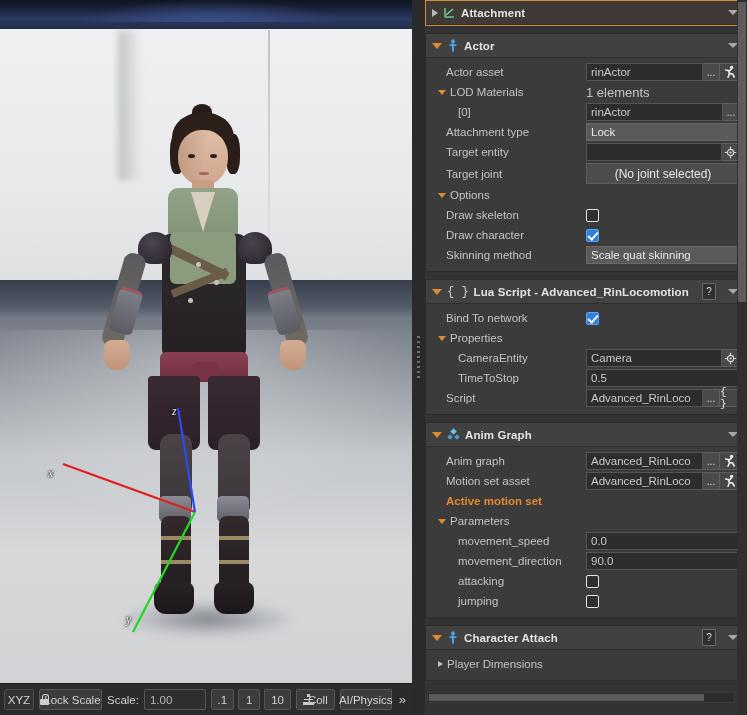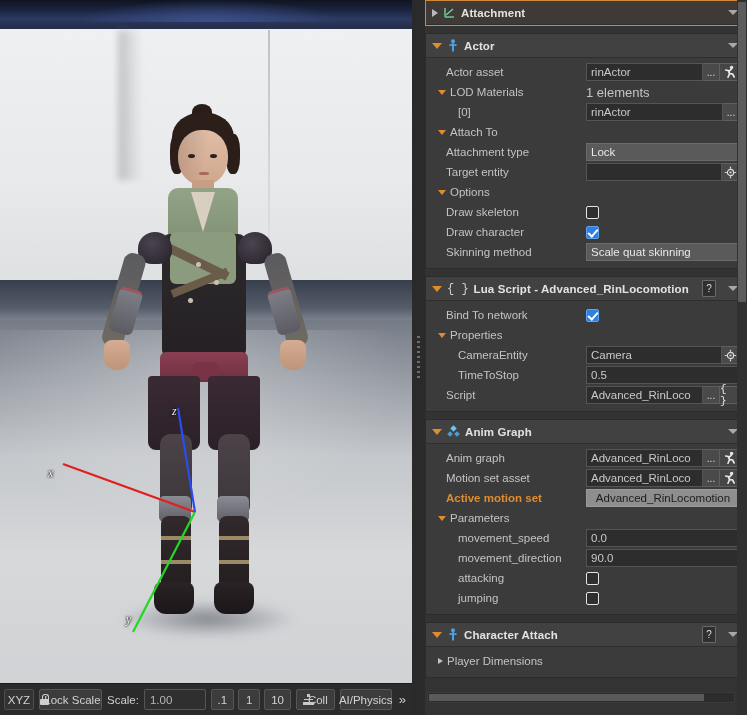--- a/index.html
+++ b/index.html
@@ -382,27 +382,20 @@
             <div class="row">
               <div class="lbl-col ind2">
                 <span class="lbl">[0]</span>
               </div>
               <div class="ctl">
                 <div class="field">rinActor</div>
                 <div class="btn-sq">...</div>
               </div>
             </div>
             <div class="row">
-              <div class="lbl-col ind-g1">
-                <span class="tri-small"></span>
-                <span class="lbl">Attach To</span>
-              </div>
-              <div class="ctl"></div>
-            </div>
-            <div class="row">
               <div class="lbl-col ind1">
                 <span class="lbl">Attachment type</span>
               </div>
               <div class="ctl">
                 <div class="field combo">Lock</div>
               </div>
             </div>
             <div class="row">
               <div class="lbl-col ind1">
                 <span class="lbl">Target entity</span>
@@ -411,20 +404,28 @@
                 <div class="field"></div>
                 <div class="btn-pick">
                   <span style="display: inline-flex; align-items: center; justify-content: center;">
                     <svg width="13" height="13" viewBox="0 0 13 13">
                       <circle cx="6.5" cy="6.5" r="3.1" fill="none" stroke="#dcdcdc" stroke-width="1.2"></circle>
                       <circle cx="6.5" cy="6.5" r="1.1" fill="#dcdcdc"></circle>
                       <path d="M6.5 0.8 V2.8 M6.5 10.2 V12.2 M0.8 6.5 H2.8 M10.2 6.5 H12.2" stroke="#dcdcdc" stroke-width="1.2"></path>
                     </svg>
                   </span>
                 </div>
+              </div>
+            </div>
+            <div class="row tall">
+              <div class="lbl-col ind1">
+                <span class="lbl">Target joint</span>
+              </div>
+              <div class="ctl">
+                <div class="big-btn">(No joint selected)</div>
               </div>
             </div>
             <div class="row">
               <div class="lbl-col ind-g1">
                 <span class="tri-small"></span>
                 <span class="lbl">Options</span>
               </div>
               <div class="ctl"></div>
             </div>
             <div class="row">
@@ -566,23 +567,20 @@
                       <path d="M6.6 8.6 L9.6 9.0 L11.2 12.0" stroke="#e9e9e9" stroke-width="1.6" fill="none" stroke-linecap="round"></path>
                       <path d="M6.4 5.8 L2.6 5.0" stroke="#e9e9e9" stroke-width="1.5" fill="none" stroke-linecap="round"></path>
                     </svg>
                   </span>
                 </div>
               </div>
             </div>
             <div class="row">
               <div class="lbl-col ind1">
                 <span class="lbl orange">Active motion set</span>
-              </div>
-              <div class="ctl">
-                <div class="field combo-light center">Advanced_RinLocomotion</div>
               </div>
             </div>
             <div class="row">
               <div class="lbl-col ind-g1">
                 <span class="tri-small"></span>
                 <span class="lbl">Parameters</span>
               </div>
               <div class="ctl"></div>
             </div>
             <div class="row">

